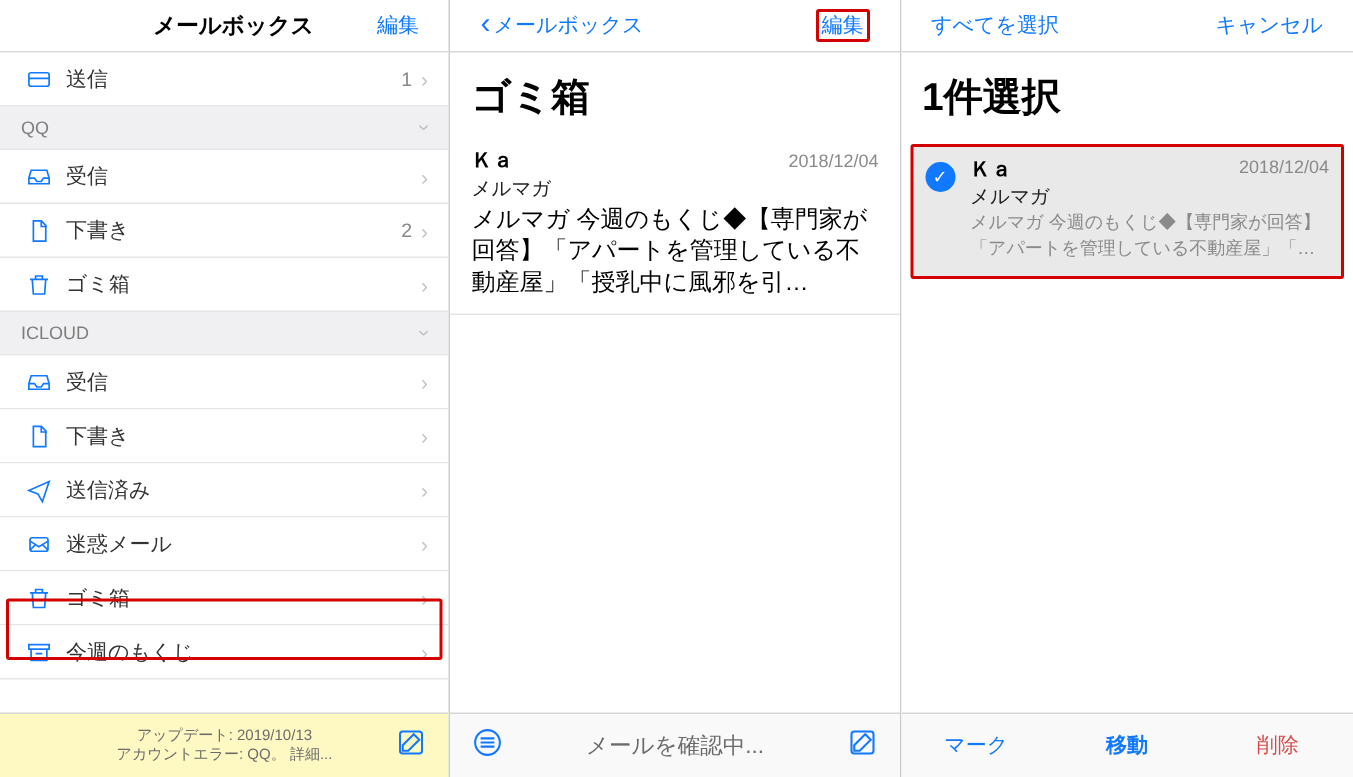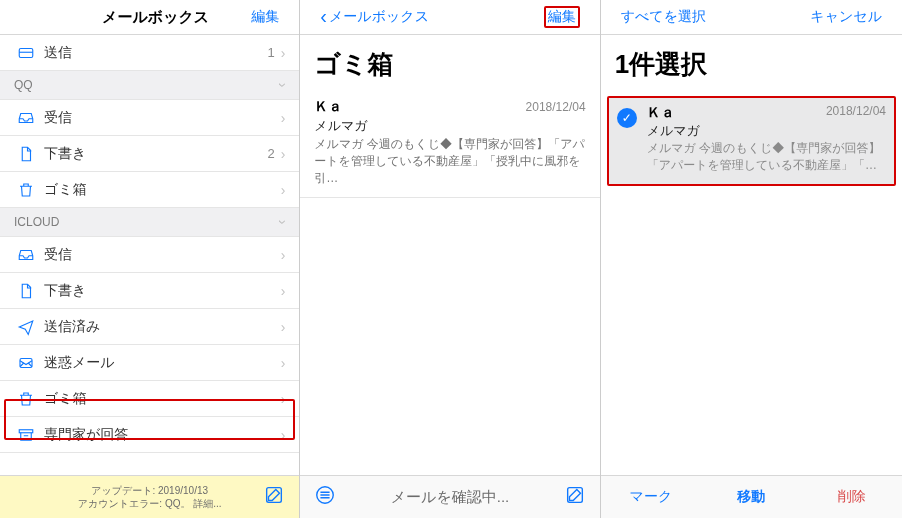--- a/index.html
+++ b/index.html
@@ -30,21 +30,21 @@
 .footer1{height:42px;border-top:1px solid #d7d7d7;display:flex;align-items:center;justify-content:space-between;padding:0 14px;background:#fef9c3}
 .footer1 .stat{flex:1;text-align:center;font-size:10px;color:#6b6b6b;line-height:1.3}
 .compose svg{width:22px;height:22px;stroke:#1079ff;stroke-width:1.5;fill:none}
 
 .bigtitle{font-size:26px;font-weight:700;padding:12px 14px 10px;color:#000}
 .msg{padding:6px 14px 10px;border-bottom:1px solid #e5e5e5}
 .msg .l1{display:flex;justify-content:space-between;align-items:baseline}
 .msg .sender{font-weight:600;font-size:14px}
 .msg .date{color:#8a8a8a;font-size:12px}
 .msg .sub{font-size:13px;color:#222;margin-top:1px}
-.msg .prev{font-size:12px;color:#737373;margin-top:1px}
+.msg .prev{font-size:16px;color:#000000;margin-top:1px}
 
 .footer2{height:42px;border-top:1px solid #d7d7d7;display:flex;align-items:center;justify-content:space-between;padding:0 14px;background:#f9f9f9}
 .footer2 .status{flex:1;text-align:center;font-size:15px;color:#6b6b6b}
 .hamb svg{width:22px;height:22px;stroke:#1079ff;stroke-width:1.5;fill:none}
 
 .selmsg{margin:4px 6px 0;padding:6px 8px 10px;border:2px solid #d40000;border-radius:2px;background:#e9e9ea;display:flex;gap:10px;align-items:flex-start}
 .check{width:20px;height:20px;border-radius:50%;background:#1079ff;display:flex;align-items:center;justify-content:center;color:#fff;font-size:12px;margin-top:4px}
 .selmsg .mtxt{flex:1}
 
 .footer3{height:42px;border-top:1px solid #d7d7d7;display:flex;align-items:center;justify-content:space-around;background:#f9f9f9;font-size:14px}
@@ -162,21 +162,21 @@
       <span class="label">ゴミ箱</span>
       <span class="chev">›</span>
     </div>
     <div class="row">
       <span class="icon">
             <svg viewBox="0 0 24 24">
               <rect x="3" y="5" width="18" height="4"></rect>
               <path d="M5 9v10h14V9M9 13h6"></path>
             </svg>
           </span>
-      <span class="label">専門家が回答</span>
+      <span class="label">今週のもくじ</span>
       <span class="chev">›</span>
     </div>
   </div>
   <div class="hl-row"></div>
   <div class="footer1">
     <span style="width:22px"></span>
     <div class="stat">
       <div>アップデート: 2019/10/13</div>
       <div>アカウントエラー: QQ。 詳細...</div>
     </div>

